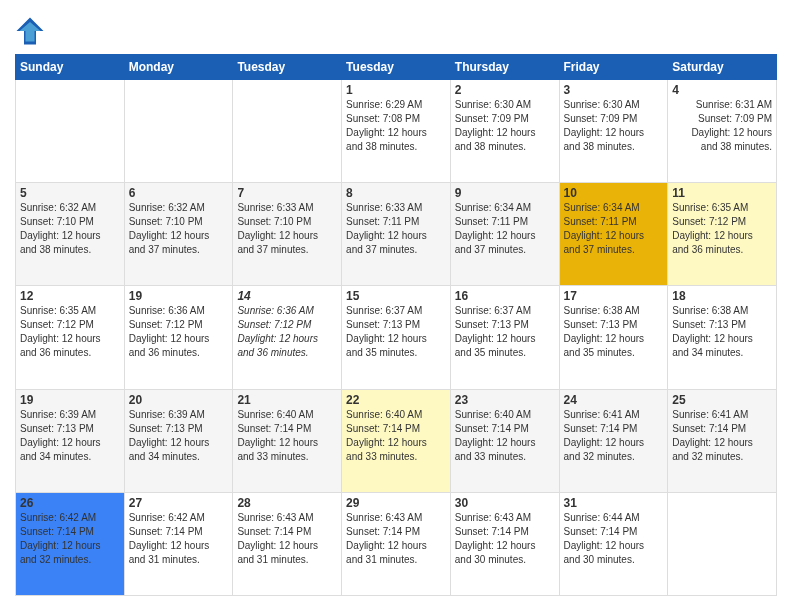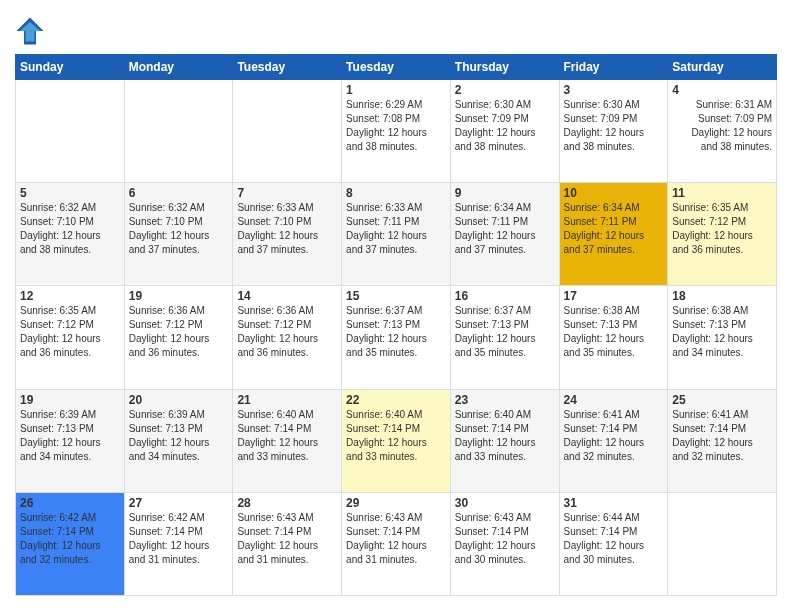--- a/index.html
+++ b/index.html
@@ -231,21 +231,21 @@
 Daylight: 12 hours
 and 36 minutes.</div>
           </td>
           <td style="background-color: rgb(255, 255, 255);">
             <span class="day-num">19</span>
             <div class="day-info" style="white-space: pre-line;">Sunrise: 6:36 AM
 Sunset: 7:12 PM
 Daylight: 12 hours
 and 36 minutes.</div>
           </td>
-          <td style="background-color: rgb(255, 255, 255);">
+          <td style="background-color: rgb(255, 255, 255); font-style: italic;">
             <span class="day-num">14</span>
             <div class="day-info" style="white-space: pre-line;">Sunrise: 6:36 AM
 Sunset: 7:12 PM
 Daylight: 12 hours
 and 36 minutes.</div>
           </td>
           <td style="background-color: rgb(255, 255, 255);">
             <span class="day-num">15</span>
             <div class="day-info" style="white-space: pre-line;">Sunrise: 6:37 AM
 Sunset: 7:13 PM

